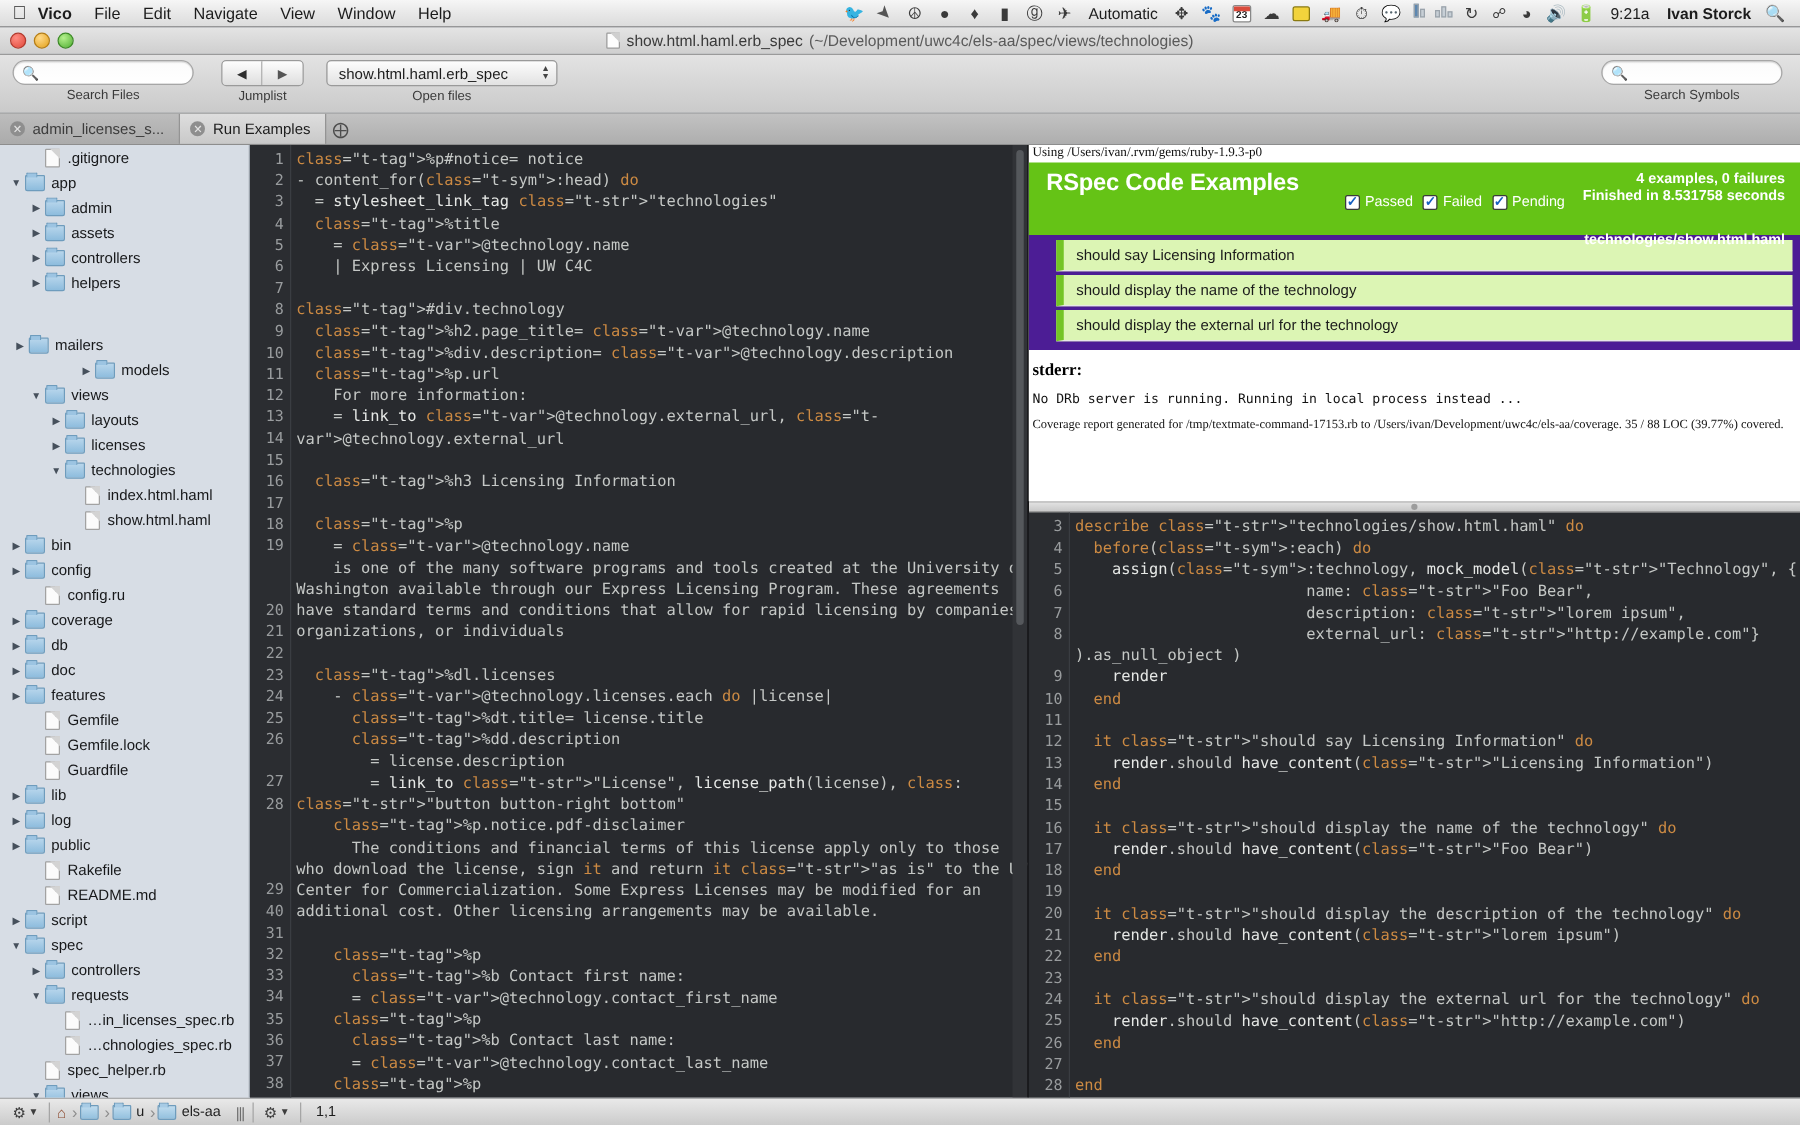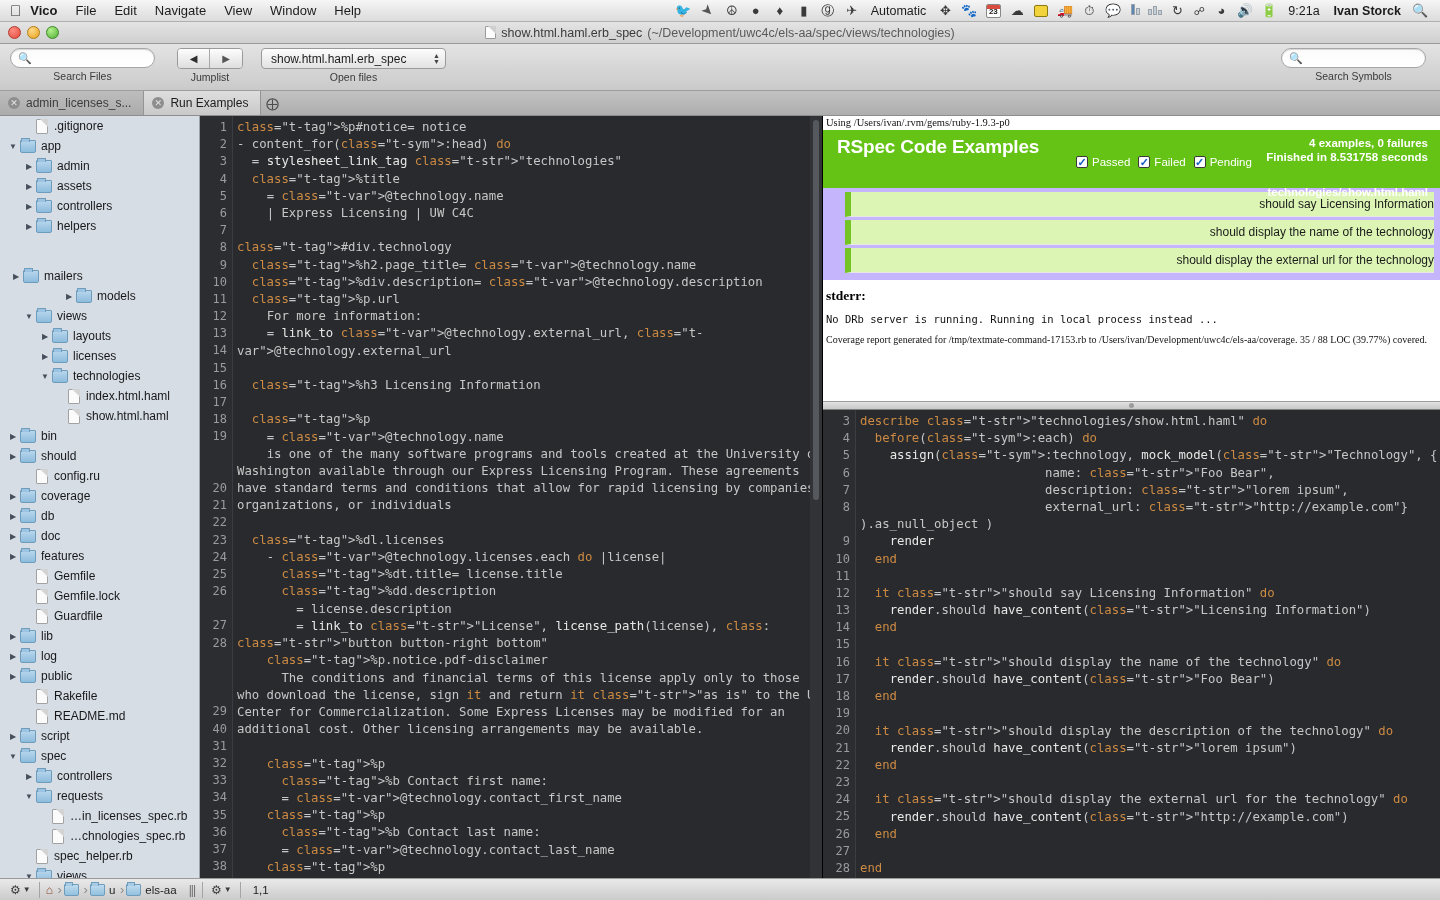--- a/index.html
+++ b/index.html
@@ -209,21 +209,21 @@
   }
   .rs-filters label{ display:flex; align-items:center; gap:4px; }
   .cb{
     width:12px;height:12px;background:#fff;border:1px solid #3a3a3a;border-radius:2px;
     display:inline-flex;align-items:center;justify-content:center;color:#1560c0;font-size:11px;
     line-height:1; font-weight:bold;
   }
   .rs-group{
     position:absolute; right:12px; top:56px; font-size:11.5px; font-weight:bold; color:#fff;
   }
-  .rs-list{ padding:4px 6px 4px 8px; background:#c4b5fd;text-align:right; }
+  .rs-list{ padding:4px 6px 4px 8px; background:#4c1d95; }
   .rs-ex{
     background:#dcf5b4; border-left:6px solid #74c425; margin:0 0 3px 14px;
     padding:5px 0 5px 10px; font-size:12px; color:#1b1b1b;
     border-bottom:1px solid #e7e7e7;
   }
   .rs-stderr{ padding:8px 3px 2px 3px; font-family:"Liberation Serif",serif; }
   .rs-stderr h4{ font-size:13.5px; color:#000; margin-bottom:9px; }
   .rs-stderr .mono{
     font-family:"DejaVu Sans Mono","Liberation Mono",monospace; font-size:10.5px; color:#111;
     margin-bottom:9px;
@@ -463,21 +463,21 @@
           <span class="tlbl">show.html.haml</span>
         </div>
         <div class="trow" style="padding-left: 6px;">
           <span class="tw closed"></span>
           <span class="ficon"></span>
           <span class="tlbl">bin</span>
         </div>
         <div class="trow" style="padding-left: 6px;">
           <span class="tw closed"></span>
           <span class="ficon"></span>
-          <span class="tlbl">should</span>
+          <span class="tlbl">config</span>
         </div>
         <div class="trow" style="padding-left: 22px;">
           <span class="tw "></span>
           <span class="dicon"></span>
           <span class="tlbl">config.ru</span>
         </div>
         <div class="trow" style="padding-left: 6px;">
           <span class="tw closed"></span>
           <span class="ficon"></span>
           <span class="tlbl">coverage</span>

